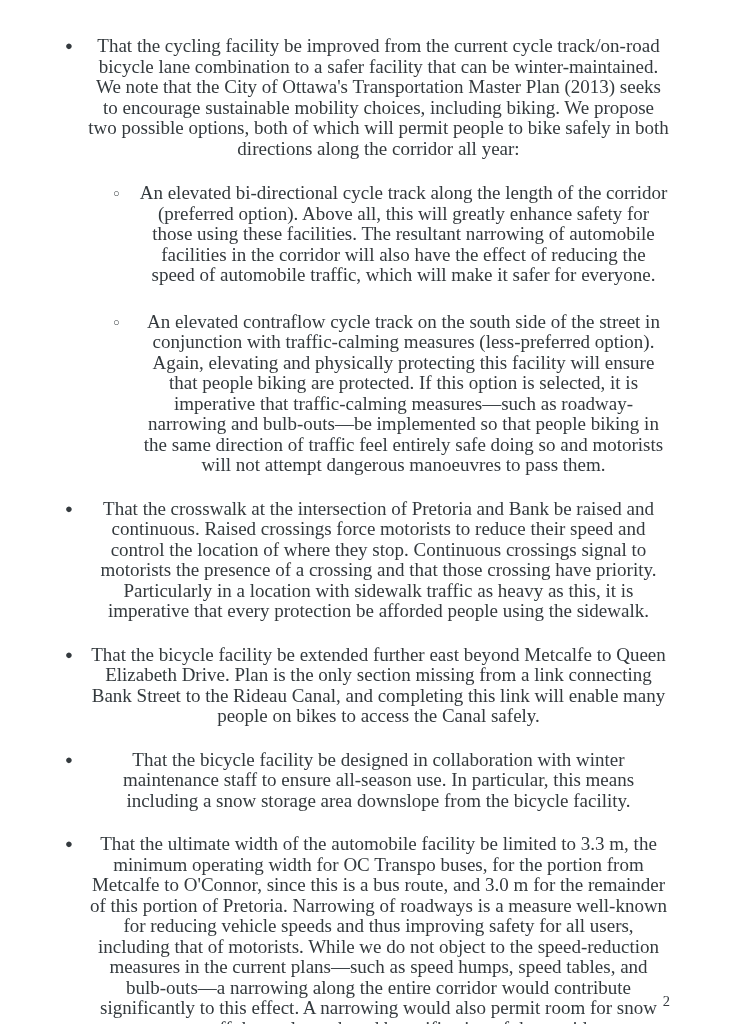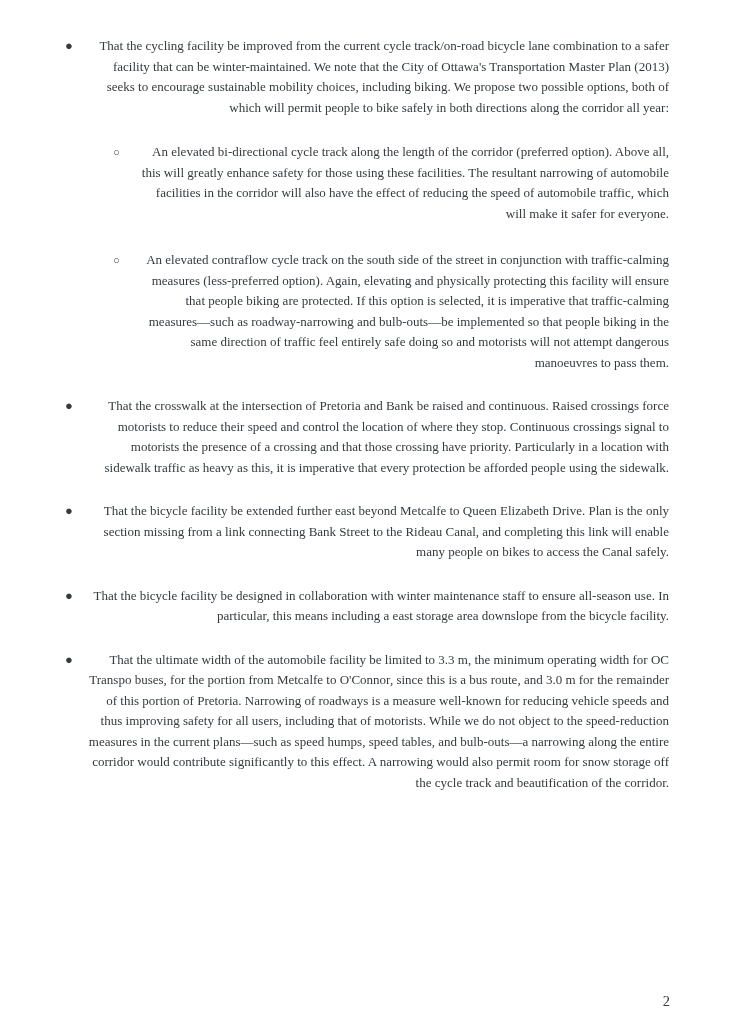--- a/index.html
+++ b/index.html
@@ -42,23 +42,23 @@
     font-size: 13px;
     line-height: 20.5px;
     color: #343a3e;
   }
   .li-body {
     flex: 1 1 auto;
     max-width: 581px;
   }
   .bullet-text {
     margin: 0;
-    font-size: 13px;
+    font-size: 19px;
     line-height: 20.5px;
-    text-align: right;
+    text-align: center;
   }
   ul.level-2 {
     list-style: none;
     margin: 24px 0 0 0;
     padding: 0 0 0 25px;
   }
   ul.level-2 > li {
     display: flex;
     align-items: flex-start;
     margin: 0 0 26px 0;
@@ -116,21 +116,21 @@
       <li>
         <span class="marker-1">●</span>
         <div class="li-body">
           <p class="bullet-text">That the bicycle facility be extended further east beyond Metcalfe to Queen Elizabeth Drive. Plan is the only section missing from a link connecting Bank Street to the Rideau Canal, and completing this link will enable many people on bikes to access the Canal safely.</p>
         </div>
       </li>
 
       <li>
         <span class="marker-1">●</span>
         <div class="li-body">
-          <p class="bullet-text">That the bicycle facility be designed in collaboration with winter maintenance staff to ensure all-season use. In particular, this means including a east storage area downslope from the bicycle facility.</p>
+          <p class="bullet-text">That the bicycle facility be designed in collaboration with winter maintenance staff to ensure all-season use. In particular, this means including a snow storage area downslope from the bicycle facility.</p>
         </div>
       </li>
 
       <li>
         <span class="marker-1">●</span>
         <div class="li-body">
           <p class="bullet-text">That the ultimate width of the automobile facility be limited to 3.3 m, the minimum operating width for OC Transpo buses, for the portion from Metcalfe to O'Connor, since this is a bus route, and 3.0 m for the remainder of this portion of Pretoria. Narrowing of roadways is a measure well-known for reducing vehicle speeds and thus improving safety for all users, including that of motorists. While we do not object to the speed-reduction measures in the current plans—such as speed humps, speed tables, and bulb-outs—a narrowing along the entire corridor would contribute significantly to this effect. A narrowing would also permit room for snow storage off the cycle track and beautification of the corridor.</p>
         </div>
       </li>
 

